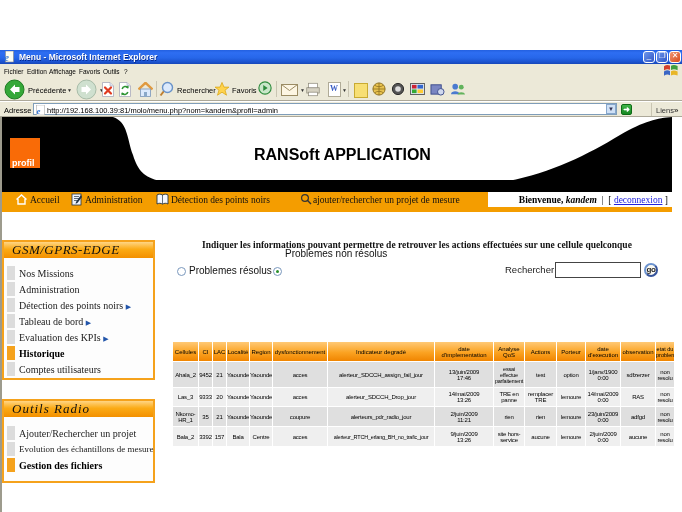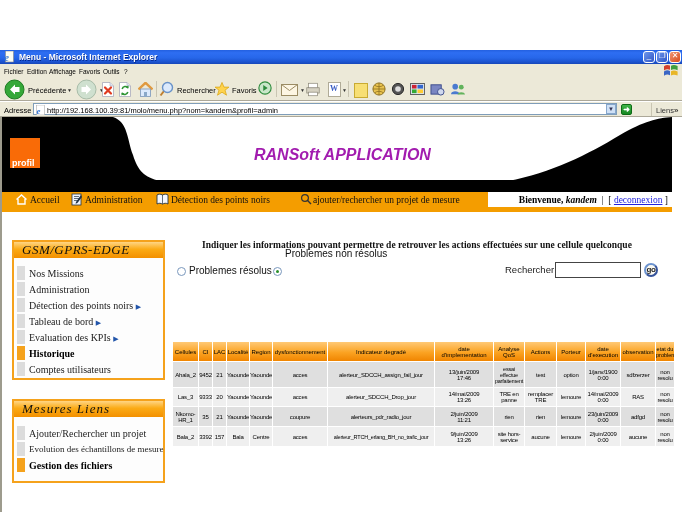--- a/index.html
+++ b/index.html
@@ -30,30 +30,30 @@
   #addrinput{left:33px;top:1px;width:584px;height:12px;background:#fff;border:1px solid #7f9db9;box-sizing:border-box;}
   #addrurl{left:47px;top:3.5px;font-size:7.5px;color:#000;}
   #addrdrop{left:606px;top:2px;width:10px;height:10px;background:#cfe0f5;border:1px solid #86a7cd;font-size:6px;line-height:9px;text-align:center;color:#335;box-sizing:border-box;}
   #okbtn{left:621px;top:1.5px;width:11px;height:11px;background:linear-gradient(180deg,#41b649,#168722);border:1px solid #0d6b16;border-radius:2px;color:#fff;font-size:8px;line-height:10px;text-align:center;font-weight:bold;box-sizing:border-box;}
   #oktext{left:635px;top:4px;font-size:7.5px;color:#000;margin-left:48px;}
   #liens{left:656px;top:4px;font-size:7.5px;color:#333;}
   #chev{left:674px;top:4px;font-size:8px;color:#000;}
   
   #page{left:0;top:117px;width:676px;height:395px;background:#fff;border-left:2px solid #9d9b8d;box-sizing:border-box;}
   #banner{left:2px;top:117px;width:670px;height:75px;}
-  #ransoft{left:254px;top:146px;font-size:16px;font-weight:bold;font-style:italic;color:#a21caf;white-space:nowrap;}
+  #ransoft{left:254px;top:146px;font-size:16px;font-weight:bold;color:#000000;white-space:nowrap;}
   #ologo{left:10px;top:138px;width:30px;height:30px;background:#f96b07;}
   #ologo span{position:absolute;left:2px;bottom:0px;color:#fff;font-size:9px;font-weight:bold;}
   
   #navbar{left:2px;top:192px;width:670px;height:20px;background:#f49d00;}
   .navitem{top:195px;font-family:"Liberation Serif",serif;font-size:9.5px;color:#111;white-space:nowrap;}
   #welcome{left:488px;top:192px;width:184px;height:15px;background:#fff;font-size:9.5px;
      font-family:"Liberation Serif",serif;text-align:right;padding-top:3px;box-sizing:border-box;padding-right:4px;white-space:nowrap;}
   
-  .panel{left:2px;width:153px;border:2px solid #f5a21c;background:#fdfdfd;box-sizing:border-box;margin-left:10px;}
+  .panel{left:2px;width:153px;border:2px solid #f5a21c;background:#fdfdfd;box-sizing:border-box;}
   .phead{height:16px;background:linear-gradient(180deg,#ffd584 0%,#fbab16 45%,#f39000 100%);
      font-family:"Liberation Serif",serif;font-style:italic;font-weight:normal;font-size:13px;color:#111;
      padding-left:8px;line-height:15px;letter-spacing:0.5px;}
   .pitem{position:relative;font-family:"Liberation Serif",serif;font-size:10px;color:#222;
      padding:1px 0 1px 15px;height:14px;line-height:13px;white-space:nowrap;}
   .pitem .bl{position:absolute;left:3px;top:0px;width:8px;height:14px;background:#dcdcdc;}
   .pitem.active{font-weight:bold;color:#000;}
   .pitem.active .bl{background:#f5a21c;}
   .arrow{color:#2255aa;font-size:7px;}
   
@@ -244,21 +244,21 @@
     <div class="pitem"><span class="bl"></span>Nos Missions</div>
     <div class="pitem"><span class="bl"></span>Administration</div>
     <div class="pitem"><span class="bl"></span>Détection des points noirs <span class="arrow">▶</span></div>
     <div class="pitem"><span class="bl"></span>Tableau de bord <span class="arrow">▶</span></div>
     <div class="pitem"><span class="bl"></span>Evaluation des KPIs <span class="arrow">▶</span></div>
     <div class="pitem active"><span class="bl"></span>Historique</div>
     <div class="pitem"><span class="bl"></span>Comptes utilisateurs</div>
   </div>
 
   <div class="abs panel" style="top:399px;height:84px">
-    <div class="phead" style="letter-spacing:1px">Mesures Liens</div>
+    <div class="phead" style="letter-spacing:1px">Outils Radio</div>
     <div style="height:9px"></div>
     <div class="pitem"><span class="bl"></span>Ajouter/Rechercher un projet</div>
     <div class="pitem" style="font-size:9px"><span class="bl"></span>Evolution des échantillons de mesure</div>
     <div class="pitem active"><span class="bl"></span>Gestion des fichiers</div>
   </div>
 
   <div class="abs" id="heading">Indiquer les informations pouvant permettre de retrouver les actions effectuées sur une cellule quelconque</div>
   <div class="abs radio" style="left:177px;top:267px"></div>
   <div class="abs radiolabel" style="left:189px;top:265px">Problemes résolus</div>
   <div class="abs radio" style="left:273px;top:267px"></div>

